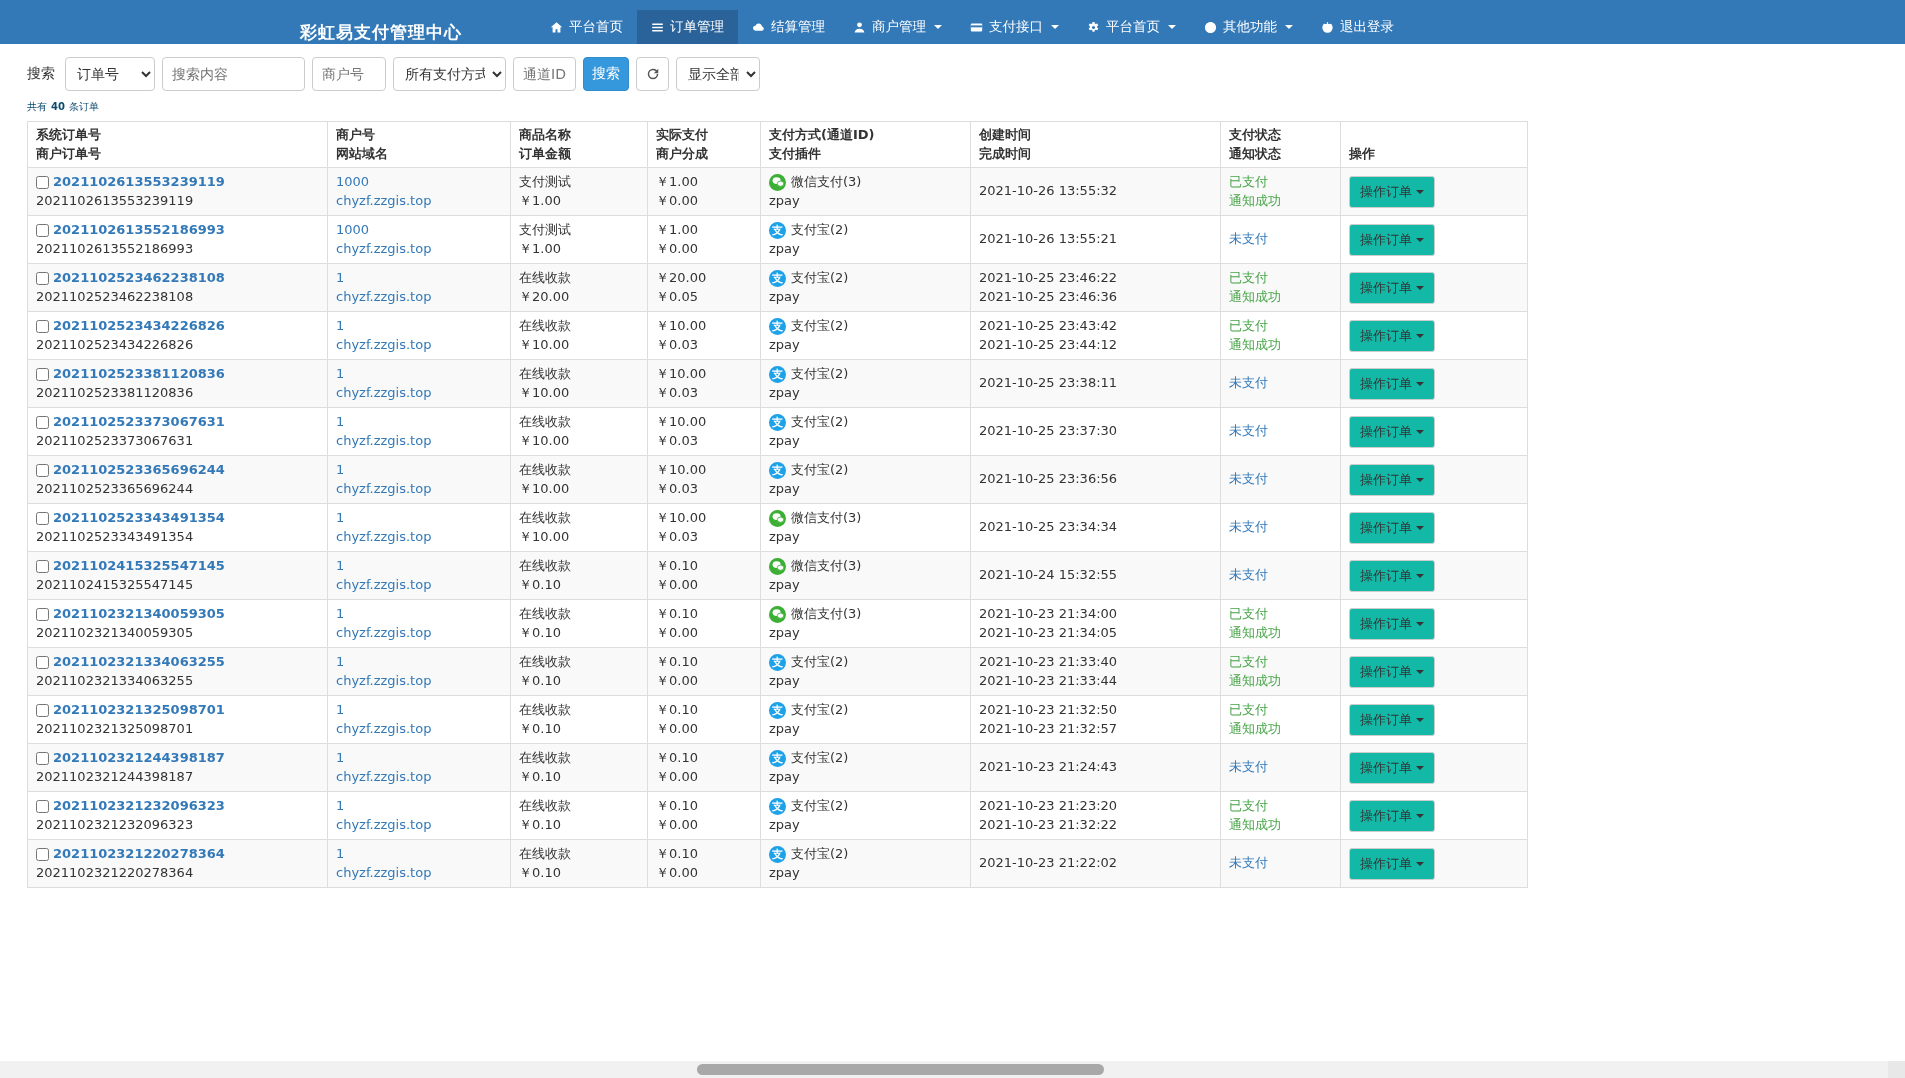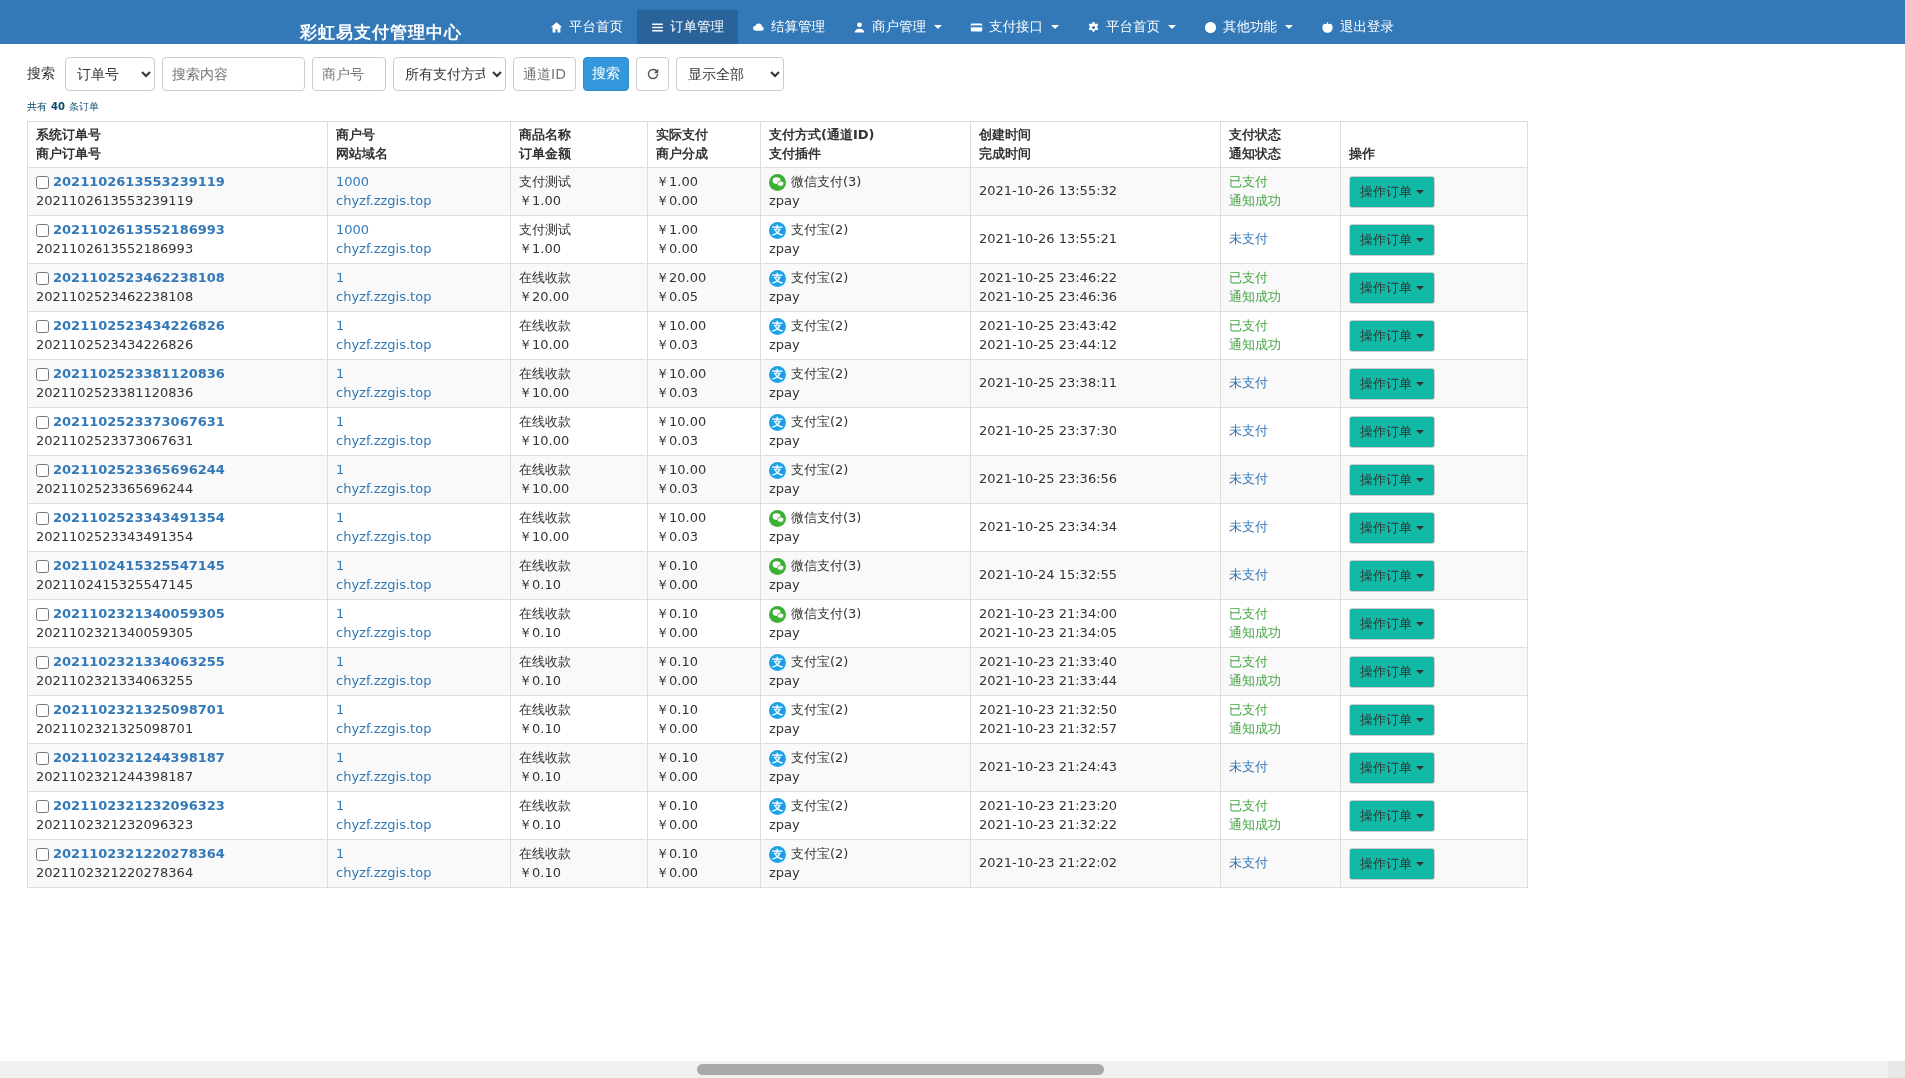--- a/index.html
+++ b/index.html
@@ -20,21 +20,21 @@
   .nav-icon svg { width:13px; height:13px; fill:#fff; }
   .caret { display:inline-block; width:0; height:0; border-top:4px solid currentColor;
            border-left:4px solid transparent; border-right:4px solid transparent; margin-left:2px; }
   
   .search-bar { display:flex; align-items:center; gap:7px; margin:13px 0 0 27px; }
   .search-label { font-size:14px; margin-right:3px; }
   .ctl { height:34px; border:1px solid #ccc; border-radius:4px; font-size:14px; padding:0 9px;
          color:#555; background:#fff; font-family:inherit; }
   select.ctl { color:#333; padding:0 4px 0 7px; }
   .w-type { width:90px; } .w-content { width:143px; } .w-merchant { width:74px; }
-  .w-paytype { width:113px; } .w-channel { width:63px;text-align:right; } .w-display { width:108px; }
+  .w-paytype { width:113px; } .w-channel { width:63px;text-align:right; } .w-display { width:84px; }
   .btn-search { height:34px; width:46px; background:#3598dc; border:1px solid #2f8ccd; border-radius:4px;
                 color:#fff; font-size:14px; font-family:inherit; cursor:pointer; padding:0; }
   .btn-refresh { height:34px; width:33px; background:#fff; border:1px solid #ccc; border-radius:4px;
                  display:flex; align-items:center; justify-content:center; cursor:pointer; }
   .btn-refresh svg { width:14px; height:14px; fill:#555; }
   
   .summary { margin:9px 0 0 27px; font-size:10px; color:#0c4a6e; }
   .summary b { margin:0 4px; }
   
   table.orders { border-collapse:collapse; table-layout:fixed; width:1500px; margin:7px 12px 0 27px; }

